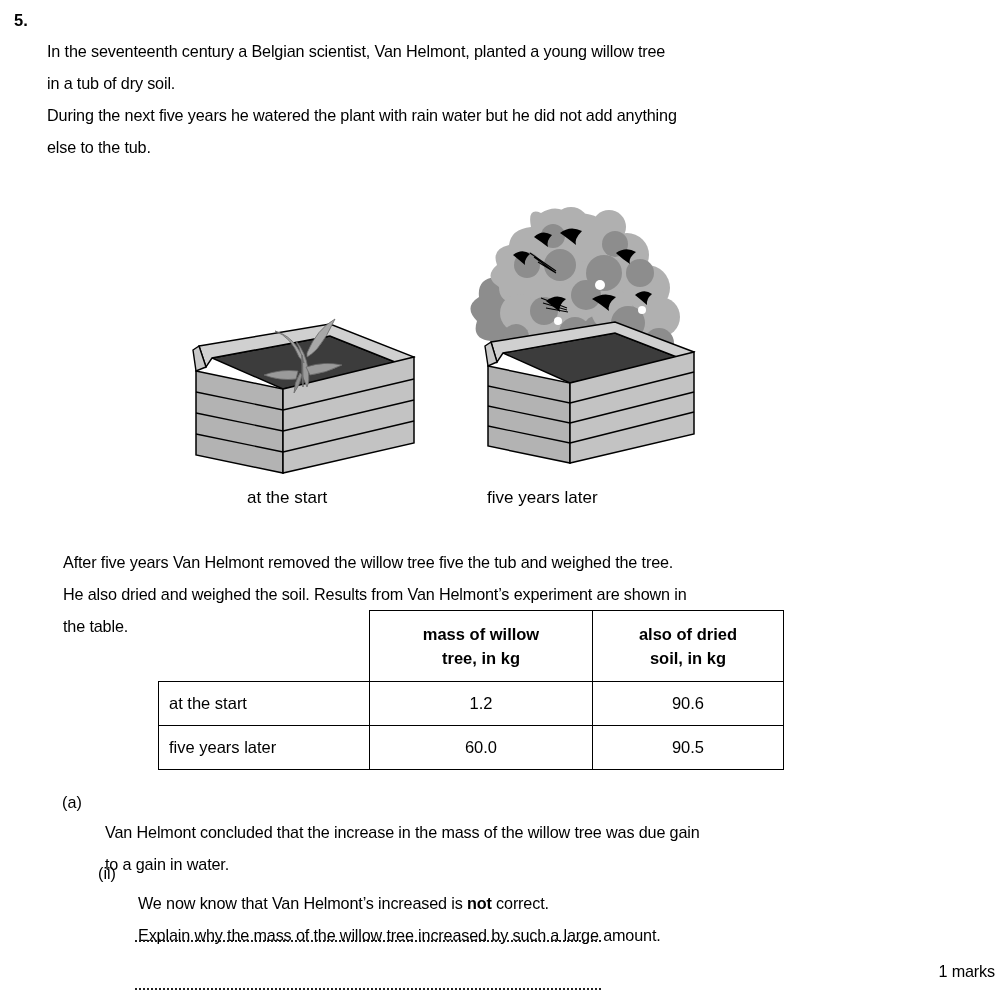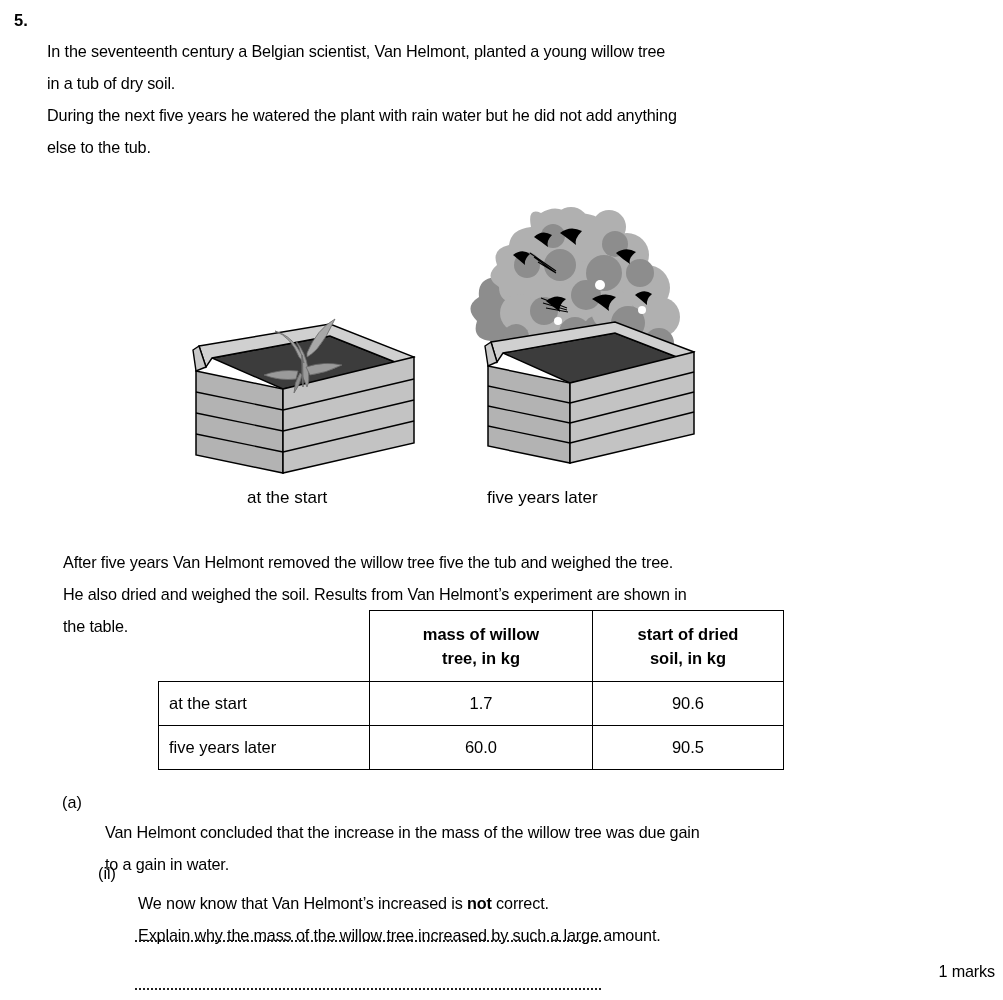--- a/index.html
+++ b/index.html
@@ -248,28 +248,28 @@
 <div class="body-text after-para">After five years Van Helmont removed the willow tree five the tub and weighed the tree.
 He also dried and weighed the soil. Results from Van Helmont’s experiment are shown in
 the table.</div>
 
 <table id="results-table">
   <thead>
     <tr>
       <th class="col-blank no-border" style="white-space: pre-line;"></th>
       <th class="col-v1" style="white-space: pre-line;">mass of willow
 tree, in kg</th>
-      <th class="col-v2" style="white-space: pre-line;">start of dried
+      <th class="col-v2" style="white-space: pre-line;">also of dried
 soil, in kg</th>
     </tr>
   </thead>
   <tbody>
     <tr>
       <td class="col-label">at the start</td>
-      <td>1.7</td>
+      <td>1.2</td>
       <td>90.6</td>
     </tr>
     <tr>
       <td class="col-label">five years later</td>
       <td>60.0</td>
       <td>90.5</td>
     </tr>
   </tbody>
 </table>
 

